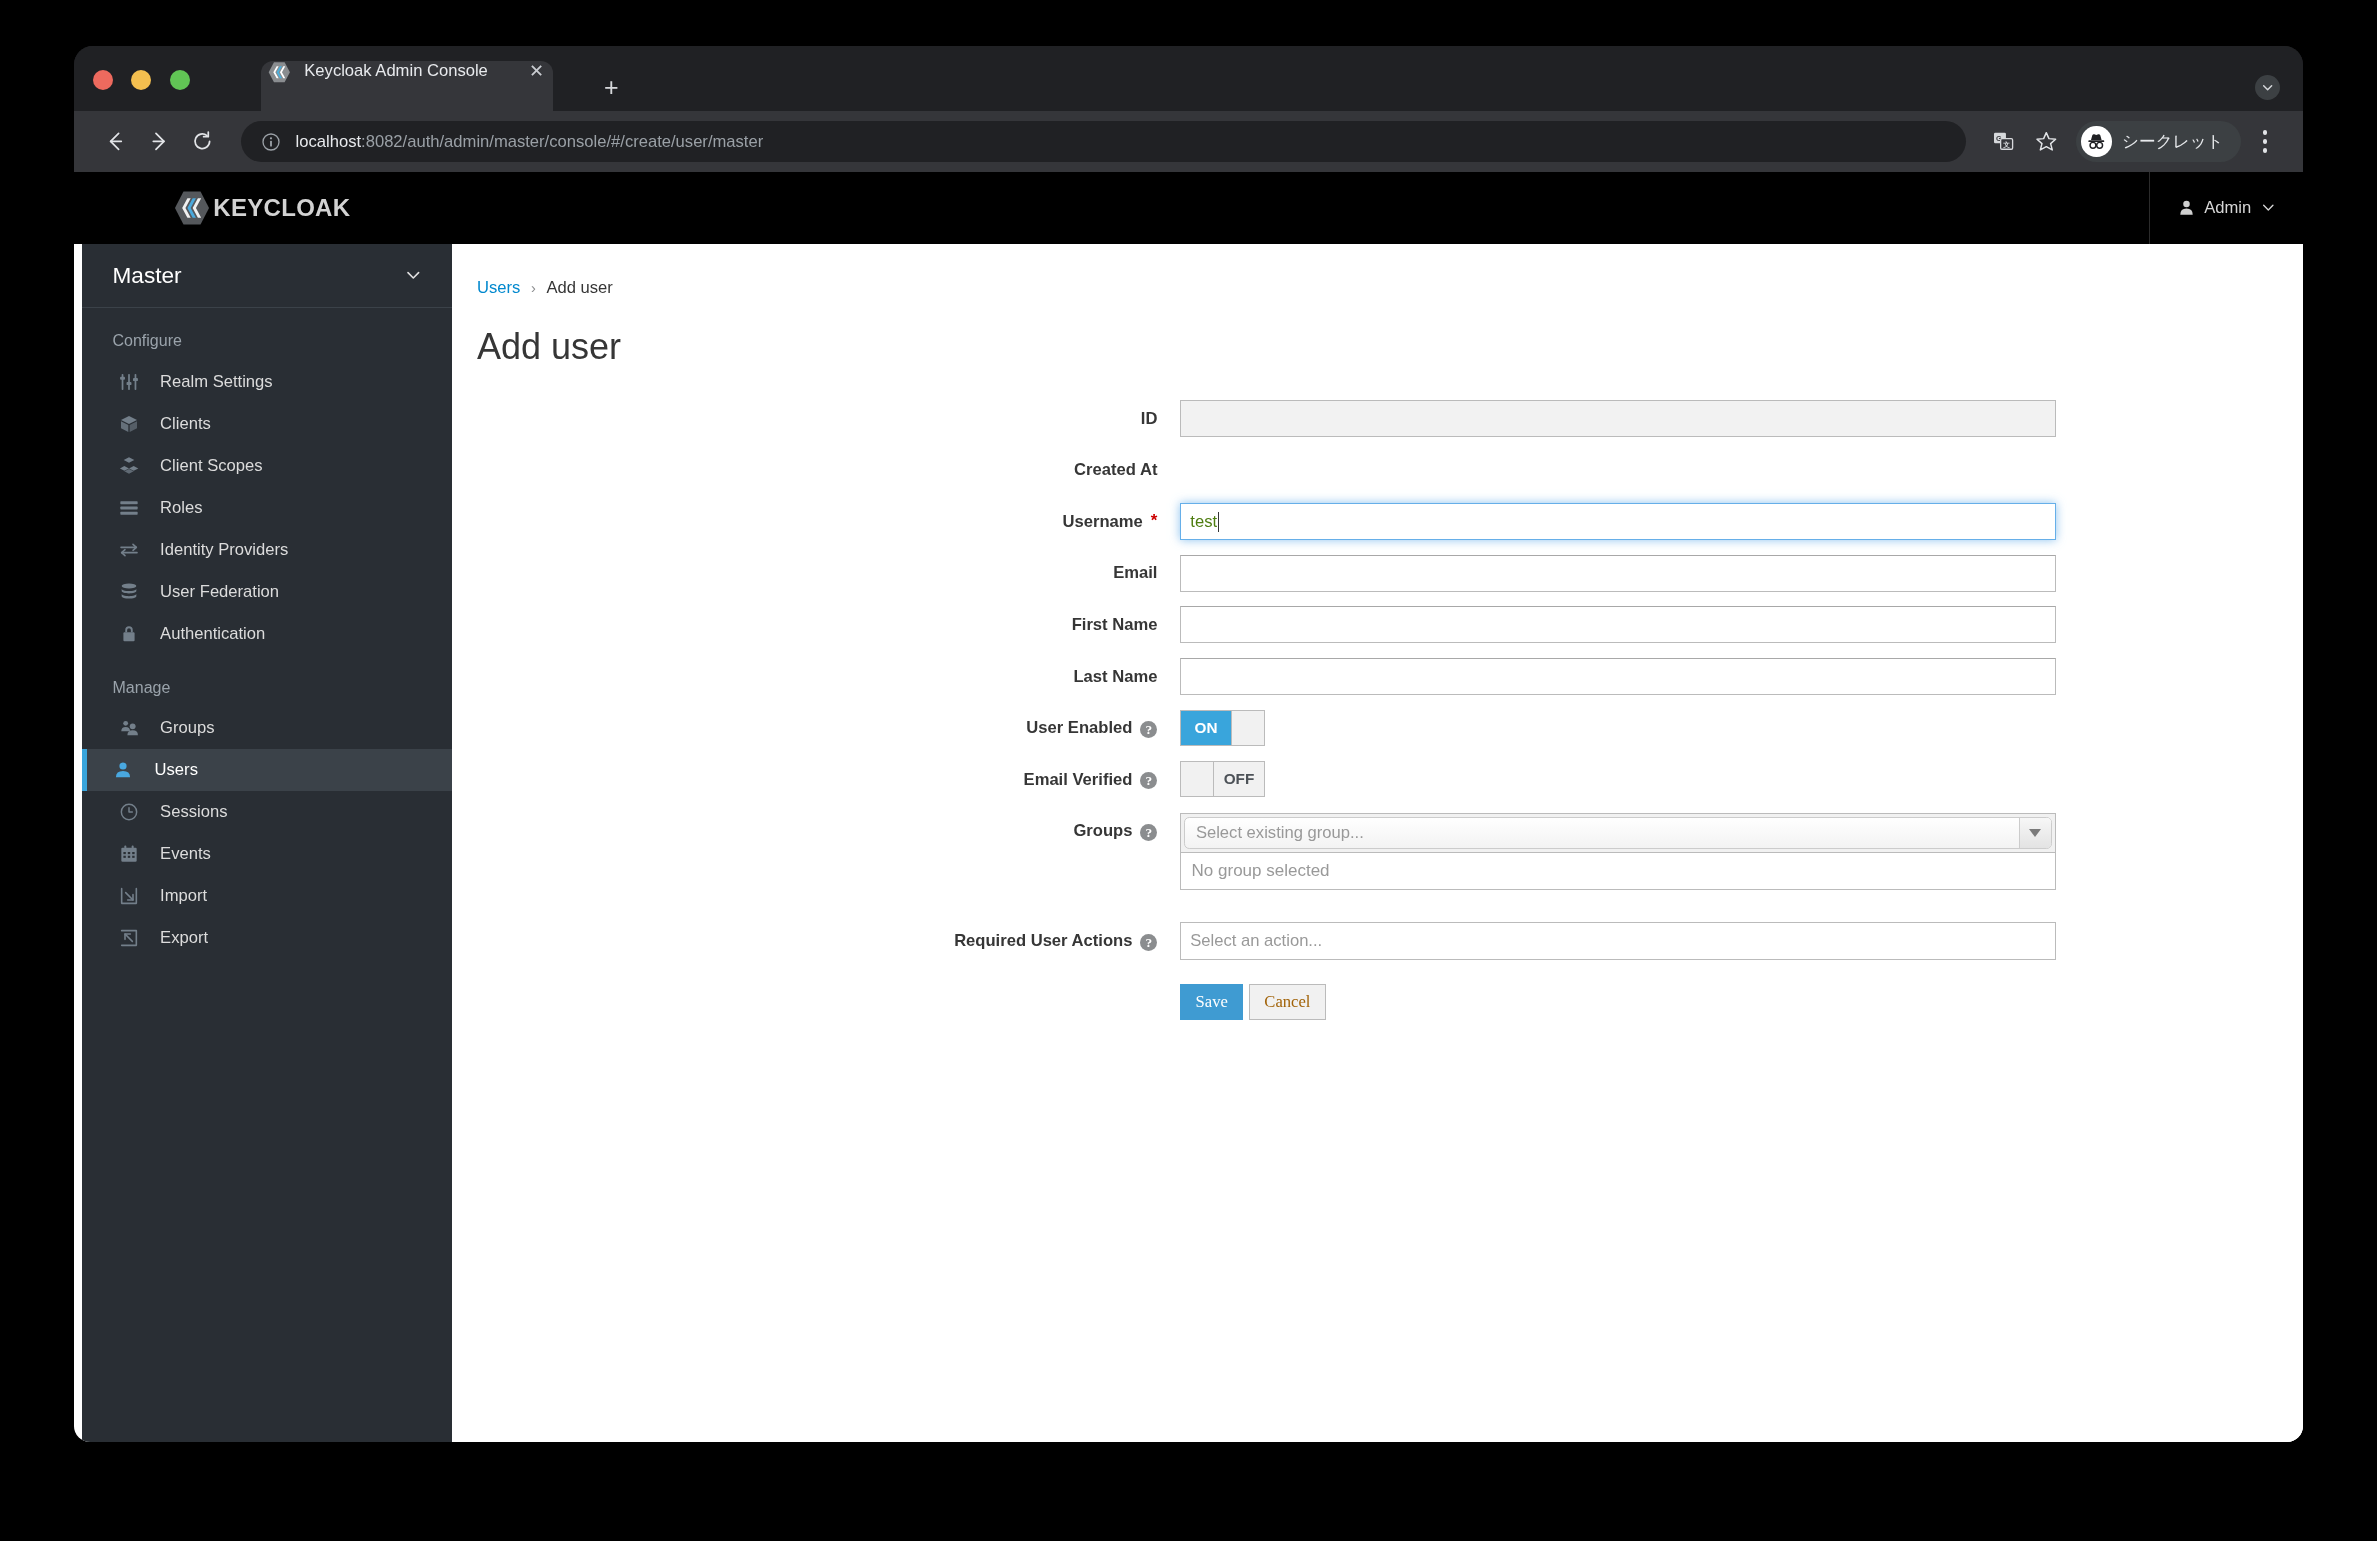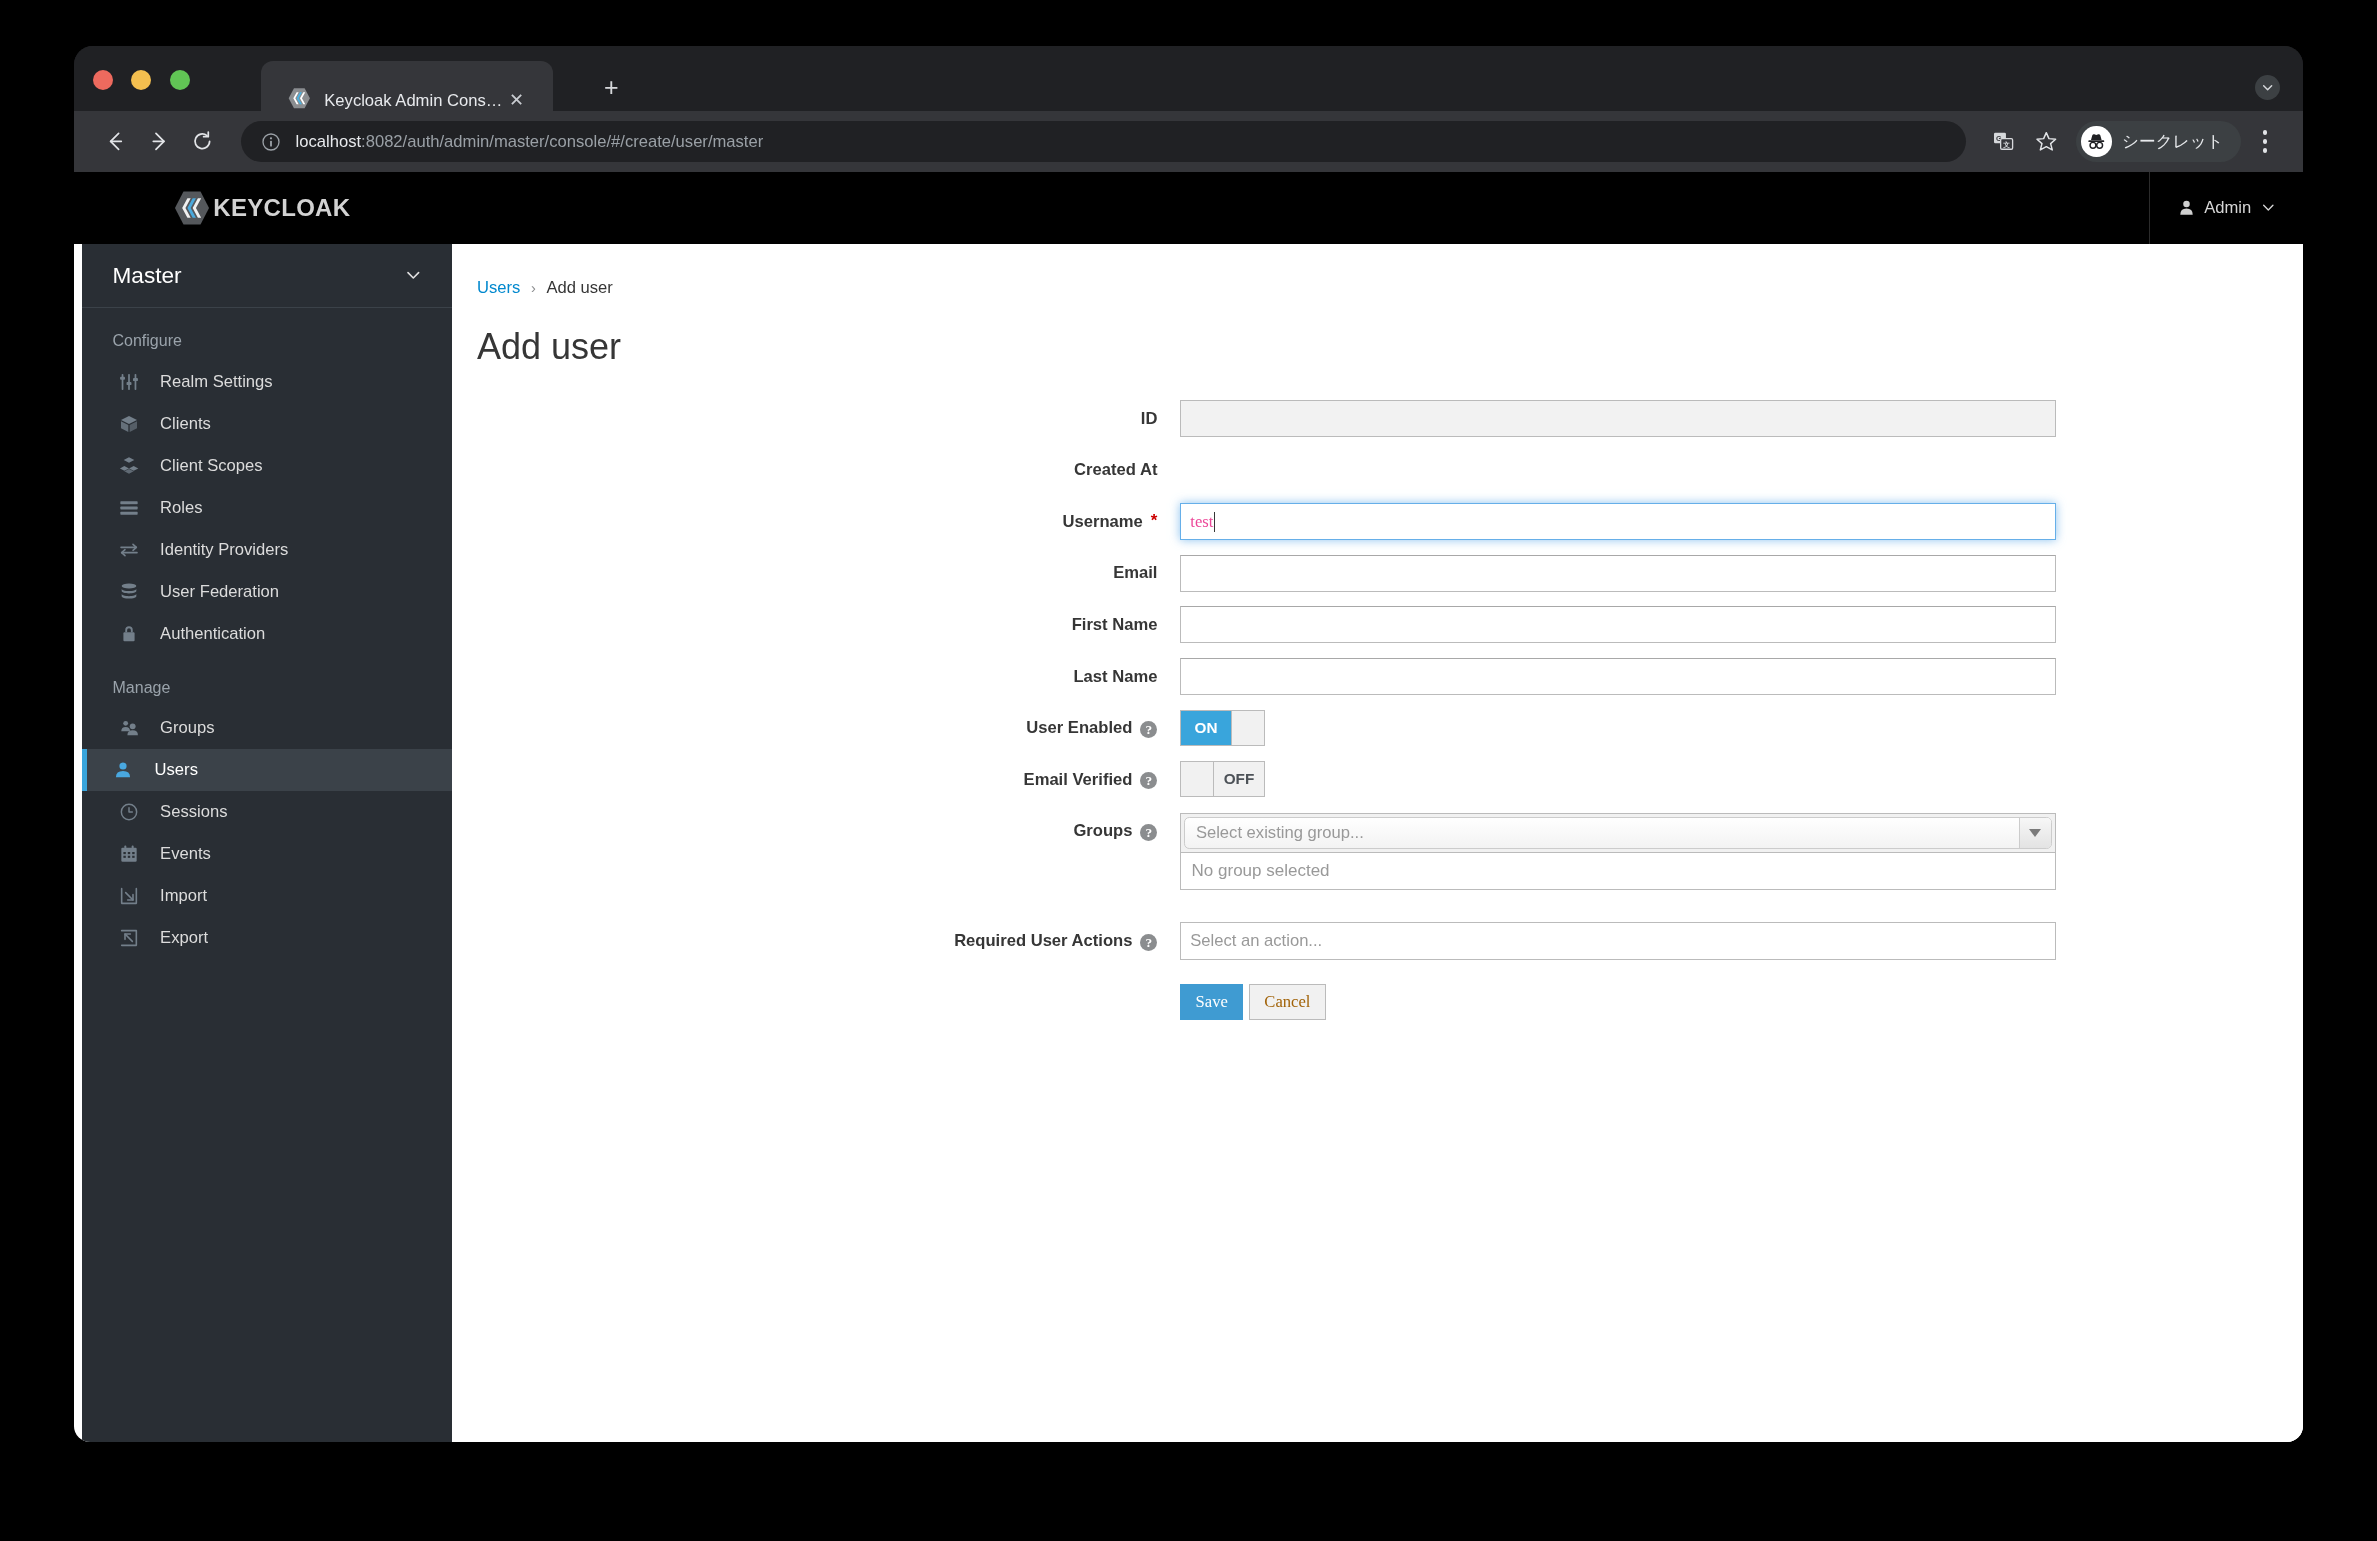--- a/index.html
+++ b/index.html
@@ -33,22 +33,22 @@
   .dot { width: 20px; height: 20px; border-radius: 50%; }
   .dot.red { background: #ed6a5e; }
   .dot.yellow { background: #f4bf4f; }
   .dot.green { background: #61c555; }
 
   .tab {
     position: absolute; left: 187px; top: 14.6px;
     width: 292px; height: 50px;
     background: #35363a;
     border-radius: 12px 12px 0 0;
-    display: flex; align-items: flex-end;
-    padding: 0 26px;
+    display: flex; align-items: flex-start;
+    padding: 0 6px;
   }
   .tab-favicon {
     width: 24px; height: 24px;
     flex: 0 0 24px;
     margin-right: 13.3px;
     display: flex; align-items: center; justify-content: center;
   }
   .tab-title {
     flex: 1;
     color: #e8eaed;
@@ -280,23 +280,23 @@
   }
   .form-field { flex: 1; }
 
   .txt-input {
     width: 876px;
     height: 37px;
     border: 1.3px solid #bbb;
     border-top-color: #a8a8a8;
     background: #fff;
     font-size: 16.6px;
-    color: #ec4899;
+    color: #4d7c0f;
     padding: 0 9.3px;
-    font-family: Liberation Serif, serif;
+    font-family: Liberation Sans, sans-serif;
     display: block;
   }
   .txt-input.disabled { background: #f2f2f2; border-color: #bbb; }
   .txt-input.focused {
     border: 1.3px solid #66afe9;
     box-shadow: 0 0 9.3px rgba(102,175,233,0.75);
     outline: none;
   }
   .value-with-caret { position: relative; display: flex; align-items: center; height: 100%; }
   .caret {

